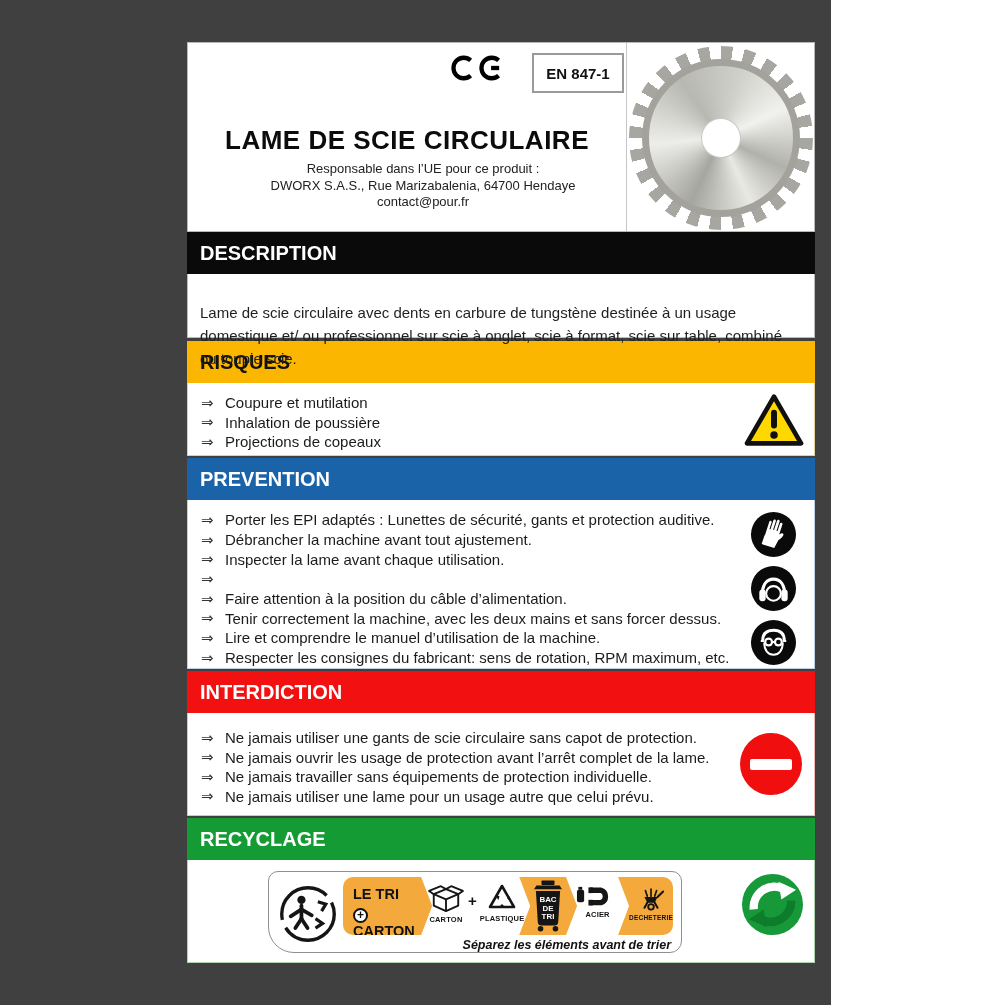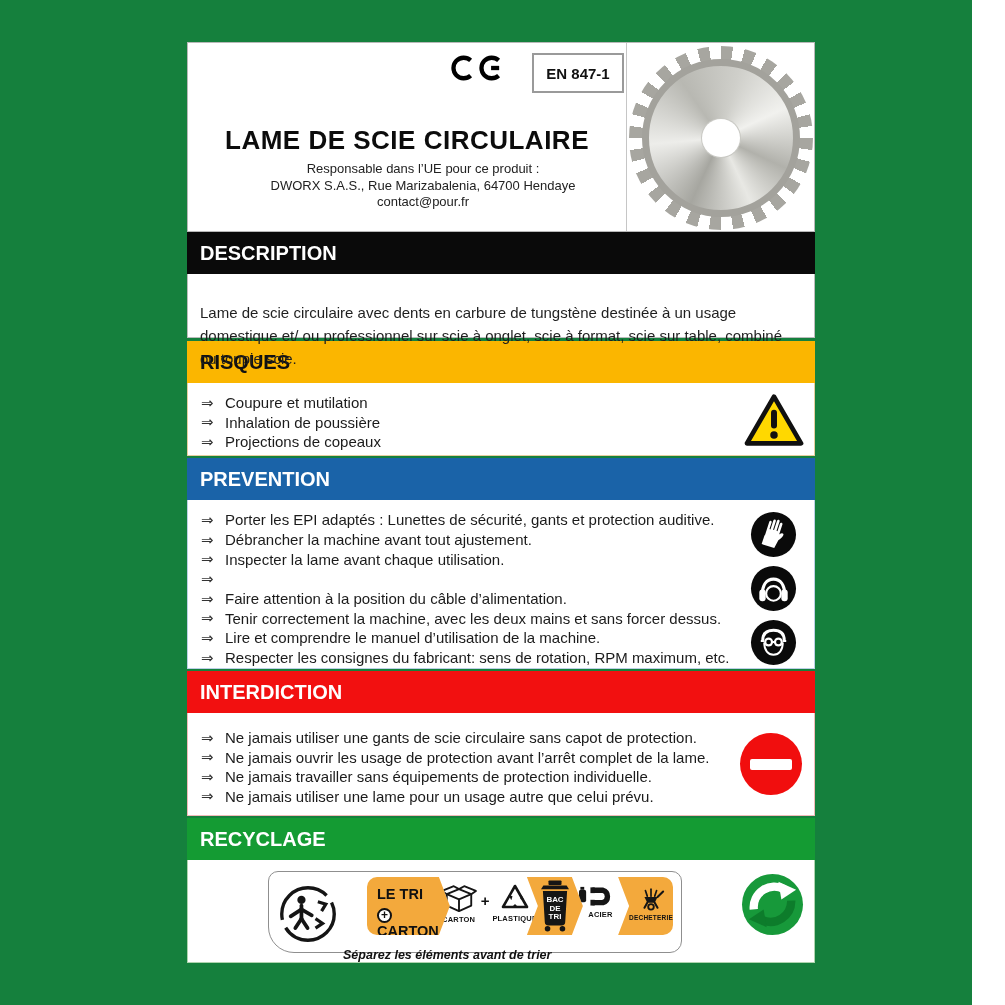--- a/index.html
+++ b/index.html
@@ -1,16 +1,16 @@
 <!DOCTYPE html>
 <html><head>
 <meta charset="utf-8">
 <style>
   html,body{margin:0;padding:0;background:#fff;}
-  .canvas{position:relative;width:972px;height:1005px;background:#15803d;
+  .canvas{position:relative;width:831px;height:1005px;background:#404040;
           font-family:"Liberation Sans","DejaVu Sans",sans-serif;color:#1b1b1b;overflow:hidden;}
   .doc{position:absolute;left:187px;top:42px;width:628px;}
   *{box-sizing:border-box;}
 
   
   .header{height:190px;border:1px solid #b8b8b8;display:flex;background:#fff;}
   .header-left{flex:1;position:relative;}
   .header-right{width:188px;border-left:1px solid #c6c6c6;position:relative;background:#fff;}
   .ce-mark{position:absolute;left:260px;top:12px;}
   .en-box{position:absolute;left:344px;top:10px;width:92px;height:40px;border:2px solid #9a9a9a;
@@ -54,36 +54,36 @@
   .warn-wrap{position:absolute;right:10px;top:9px;}
   .ppe-col{position:absolute;right:17px;top:11px;display:flex;flex-direction:column;gap:7px;}
   .noentry{position:absolute;right:12px;top:20px;width:62px;height:62px;border-radius:50%;background:#f10e0e;}
   .noentry .barw{position:absolute;left:50%;top:50%;width:42px;height:11px;margin:-5.5px 0 0 -21px;background:#fff;border-radius:2px;}
 
   
   .badge{position:absolute;left:80px;top:11px;width:414px;height:82px;background:#fff;border:1px solid #8f8f8f;
          border-radius:10px 10px 12px 26px;display:flex;align-items:flex-start;padding:5px 8px 3px 9px;}
   .triman{margin-top:7px;flex:0 0 auto;}
   .tri-right{flex:1;margin-left:5px;min-width:0;}
-  .tri-bar{height:58px;background:#f3a93c;border-radius:10px;display:flex;overflow:hidden;margin-left:24px;}
+  .tri-bar{height:58px;background:#f3a93c;border-radius:10px;display:flex;overflow:hidden;}
   .seg{height:100%;}
   .seg-letri{width:90px;padding:9px 0 0 10px;color:#111;font-weight:bold;font-size:14.5px;line-height:17px;}
   .plus-circle{display:inline-block;width:15px;height:15px;border-radius:50%;background:#fff;border:2px solid #111;
                color:#111;font-size:12px;line-height:11px;text-align:center;font-weight:bold;vertical-align:-3px;margin-right:2px;}
   .seg-white{background:#fff;clip-path:polygon(0 0,calc(100% - 11px) 0,100% 50%,calc(100% - 11px) 100%,0 100%,11px 50%);
              display:flex;align-items:flex-start;justify-content:center;padding-top:5px;}
   .seg-w1{width:128px;gap:2px;}
   .seg-w2{width:74px;}
   .icol{display:flex;flex-direction:column;align-items:center;}
   .ilabel{font-size:7.5px;font-weight:bold;color:#111;margin-top:1px;letter-spacing:.2px;}
   .big-plus{font-size:15px;font-weight:bold;color:#111;margin:10px 1px 0 1px;}
   .seg-bin{width:42px;display:flex;align-items:center;justify-content:center;}
   .seg-dech{flex:1;display:flex;flex-direction:column;align-items:center;justify-content:flex-start;padding-top:7px;}
   .dech-label{font-size:6.5px;font-weight:bold;color:#111;margin-top:2px;letter-spacing:.2px;}
-  .tri-note{font-style:italic;font-weight:bold;font-size:12.5px;color:#111;margin-top:13px;padding-right:2px;}
+  .tri-note{text-align:right;font-style:italic;font-weight:bold;font-size:12.5px;color:#111;margin-top:3px;padding-right:2px;}
   .greenpoint{position:absolute;right:10px;top:13px;}
 </style>
 </head>
 <body>
 
 <div class="canvas">
  <div class="doc">
 
   <div class="header">
     <div class="header-left">

